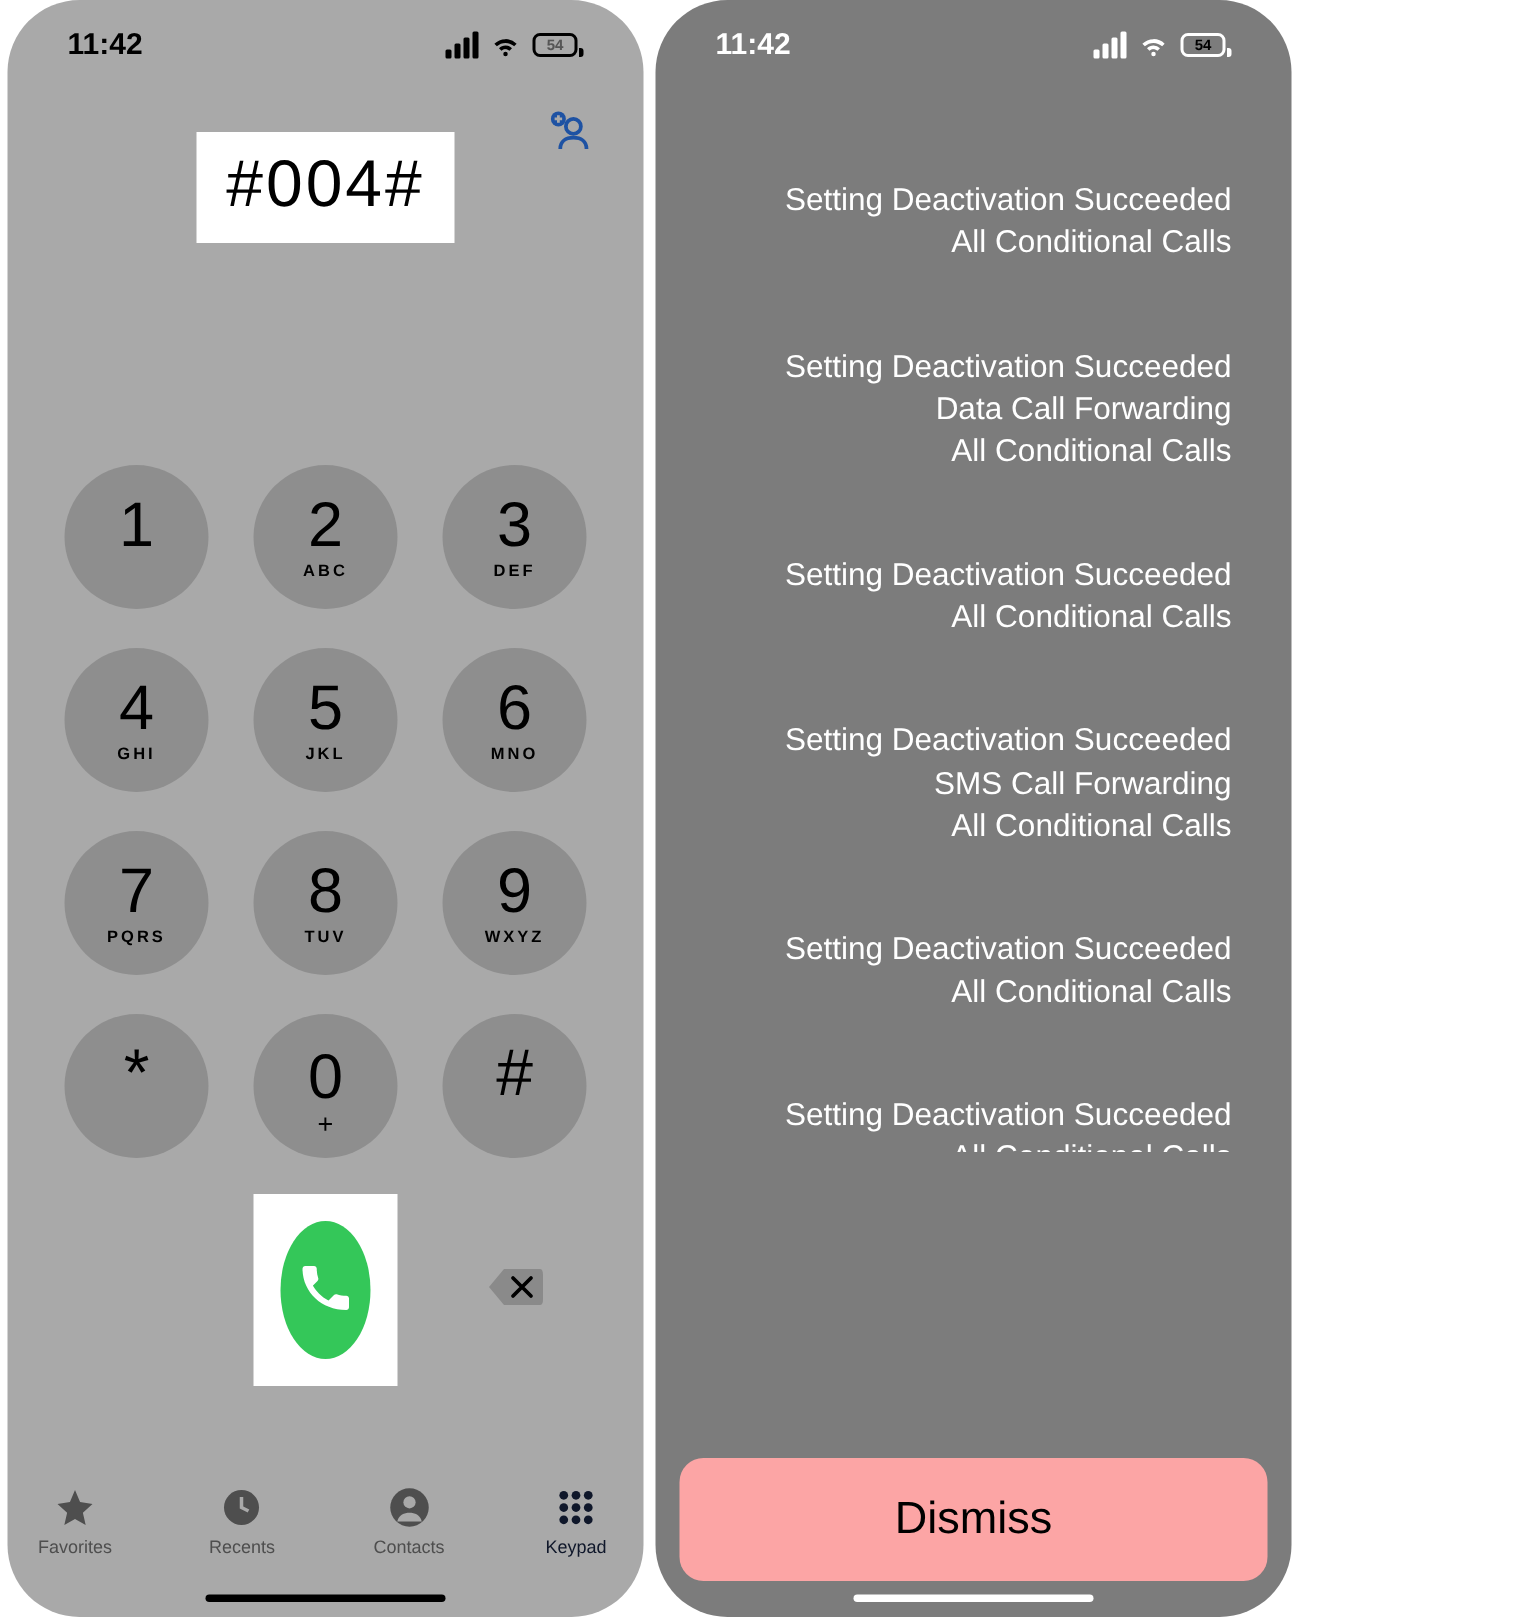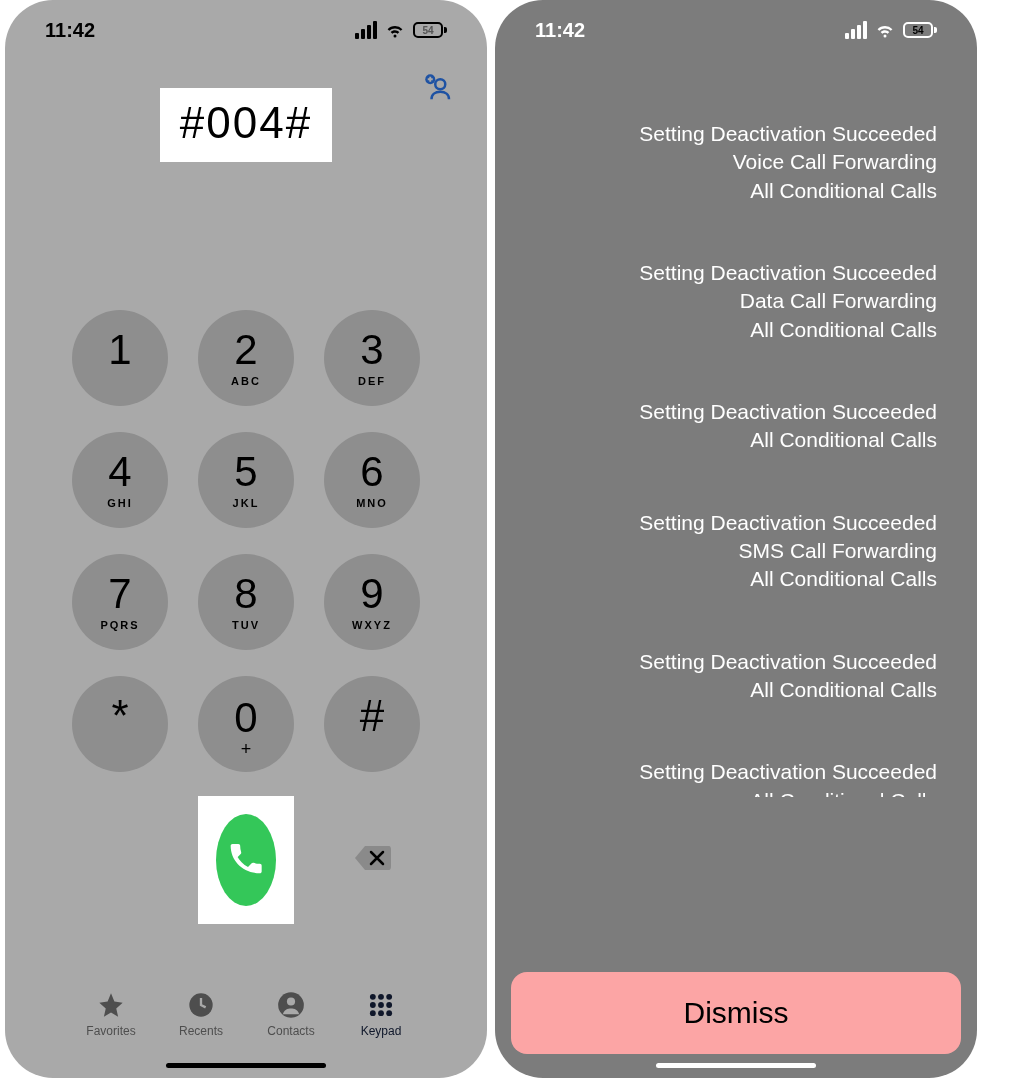--- a/index.html
+++ b/index.html
@@ -6,21 +6,21 @@
   body {
     width: 1011px;
     height: 1078px;
     background: #fff;
     display: flex;
     font-family: -apple-system, "SF Pro Text", "Helvetica Neue", Arial, sans-serif;
     overflow: hidden;
   }
   .panel {
     position: relative;
-    width: 482px;
+    width: 424px;
     height: 1078px;
     border-radius: 48px;
     overflow: hidden;
     display: flex;
     flex-direction: column;
   }
   .panel.left {
     margin-left: 5px;
     background: #a9a9a9;
   }
@@ -45,21 +45,21 @@
   .signal-bars { display: flex; align-items: flex-end; gap: 2px; }
   .signal-bars span {
     width: 4px; background: currentColor; display: inline-block; border-radius: 1px;
   }
   .signal-bars span:nth-child(1){height:6px}
   .signal-bars span:nth-child(2){height:10px}
   .signal-bars span:nth-child(3){height:14px}
   .signal-bars span:nth-child(4){height:18px}
   .wifi { font-size: 18px; line-height: 1; }
   .battery {
-    display: inline-flex; align-items: center; gap: 1px;
+    display: inline-flex; align-items: flex-end; gap: 1px;
   }
   .battery .body {
     width: 30px; height: 16px; border: 2px solid currentColor; border-radius: 5px;
     position: relative; display:flex; align-items:center; justify-content:center;
     font-size: 10px; font-weight: 700;
   }
   .battery .body::before{
     content:""; position:absolute; inset:1px; width:55%; background: currentColor; border-radius: 2px;
     z-index:-1;
   }
@@ -136,21 +136,21 @@
   .call-btn svg { width:40px; height:40px; fill:#fff; }
   .delete-btn {
     grid-column:3;
     display:flex; align-items:center; justify-content:center;
   }
   .delete-btn svg { width:38px; height:28px; }
 
   .tab-bar {
     position:absolute; bottom:0; left:0; right:0;
     height: 96px;
-    display:flex; justify-content: center; align-items:flex-start;
+    display:flex; justify-content: space-between; align-items:flex-start;
     padding-top: 8px;
   }
   .tab {
     display:flex; flex-direction:column; align-items:center; gap:4px;
     color:#4e4e4e; font-size:12px;
     width: 90px;
   }
   .tab.active { color:#0f172a; }
   .tab .ticon { width:30px; height:30px; display:flex; align-items:center; justify-content:center;}
   .tab .ticon svg { width:28px; height:28px; fill: currentColor; }
@@ -370,21 +370,20 @@
             <span class="num">54</span>
           </span>
           <span class="cap"></span>
       </span>
     </div>
   </div>
 
   <div class="messages">
     <div class="msg-block">
       <div>Setting Deactivation Succeeded</div>
-      <div>Voice Call Forwarding</div>
       <div>All Conditional Calls</div>
     </div>
     <div class="msg-block">
       <div>Setting Deactivation Succeeded</div>
       <div>Data Call Forwarding</div>
       <div>All Conditional Calls</div>
     </div>
     <div class="msg-block">
       <div>Setting Deactivation Succeeded</div>
       <div>All Conditional Calls</div>

